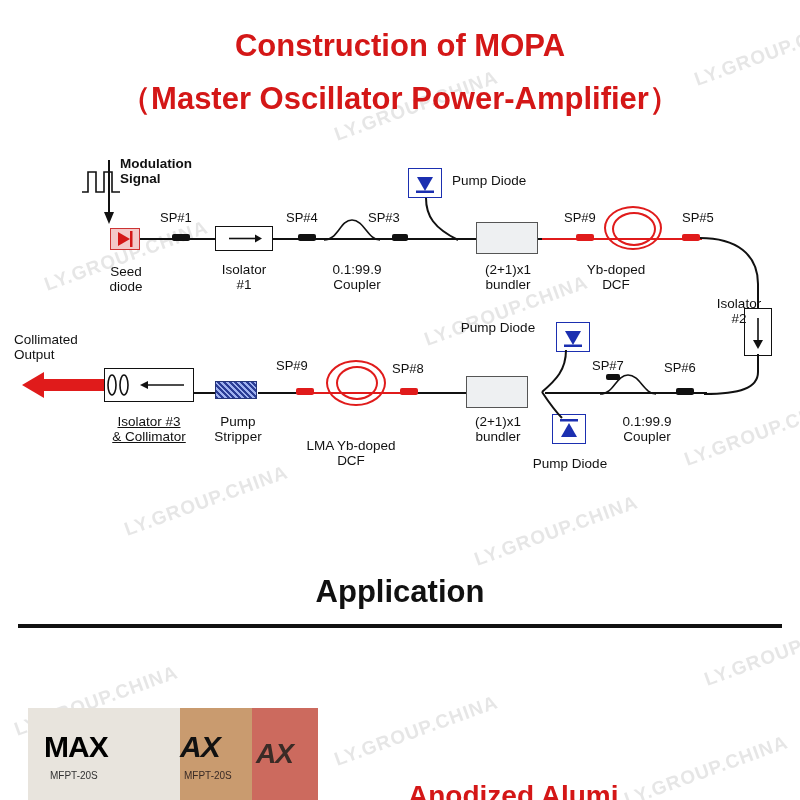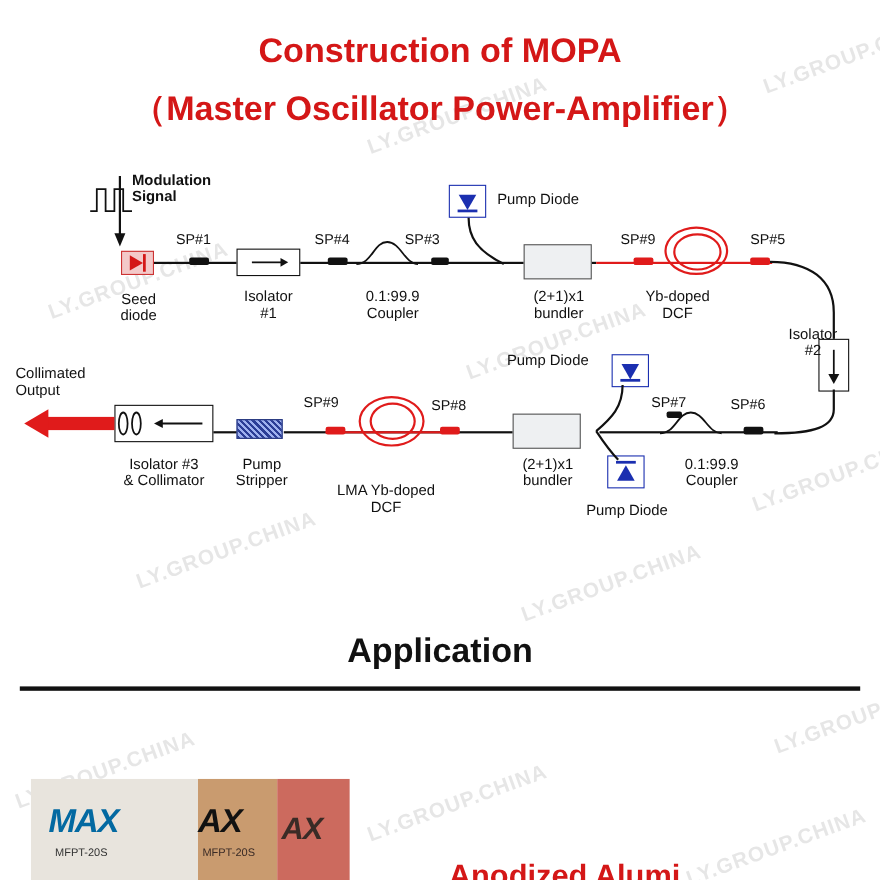--- a/index.html
+++ b/index.html
@@ -189,37 +189,37 @@
     <div class="stripper" style="left:215px;top:381px;width:40px;height:16px;"></div>
     <div class="lbl" style="left:200px;top:414px;width:76px;">Pump<br>Stripper</div>
 
     <div class="box" style="left:104px;top:368px;width:90px;height:34px;"></div>
     <svg style="left:104px;top:368px;width:90px;height:34px;">
       <ellipse cx="114" cy="17" rx="4" ry="10" fill="none" stroke="#111" stroke-width="1.6" transform="translate(-106,0)"></ellipse>
       <ellipse cx="126" cy="17" rx="4" ry="10" fill="none" stroke="#111" stroke-width="1.6" transform="translate(-106,0)"></ellipse>
       <line x1="80" y1="17" x2="40" y2="17" stroke="#111" stroke-width="1.6"></line>
       <polygon points="44,13 44,21 36,17" fill="#111"></polygon>
     </svg>
-    <div class="lbl" style="left:92px;top:414px;width:114px;">Isolator #3<br>&amp; Collimator</div>
+    <div class="lbl" style="left:92px;top:414px;width:114px;text-decoration:underline;">Isolator #3<br>&amp; Collimator</div>
 
     <svg style="left:20px;top:370px;width:88px;height:30px;">
       <rect x="22" y="9" width="62" height="12" fill="#e01b1b"></rect>
       <polygon points="24,2 24,28 2,15" fill="#e01b1b"></polygon>
     </svg>
     <div class="lbl lft" style="left:14px;top:332px;width:120px;">Collimated<br>Output</div>
   </div>
 
   <div id="appTitle">Application</div>
   <div id="rule"></div>
 
   <div style="position:absolute;left:28px;top:708px;width:290px;height:92px;overflow:hidden;">
     <div style="position:absolute;left:0;top:0;width:152px;height:92px;background:#e8e4dd;"></div>
     <div style="position:absolute;left:152px;top:0;width:72px;height:92px;background:#c99b6f;"></div>
     <div style="position:absolute;left:224px;top:0;width:66px;height:92px;background:#cc6a5e;"></div>
-    <div style="position:absolute;left:16px;top:22px;font-size:30px;font-weight:bold;color:#0369a1;font-style:italic;letter-spacing:-1px;">MAX</div>
+    <div style="position:absolute;left:16px;top:22px;font-size:30px;font-weight:bold;color:#000000;letter-spacing:-1px;">MAX</div>
     <div style="position:absolute;left:152px;top:22px;font-size:30px;font-weight:bold;color:#111;font-style:italic;letter-spacing:-1px;">AX</div>
     <div style="position:absolute;left:228px;top:30px;font-size:28px;font-weight:bold;color:#3a2b26;font-style:italic;letter-spacing:-1px;">AX</div>
     <div style="position:absolute;left:22px;top:62px;font-size:10px;color:#333;">MFPT-20S</div>
     <div style="position:absolute;left:156px;top:62px;font-size:10px;color:#3a2b26;">MFPT-20S</div>
   </div>
 
   <div style="position:absolute;left:408px;top:780px;font-size:28px;font-weight:bold;color:#d41717;">Anodized Alumi</div>
 
 </div>
 

